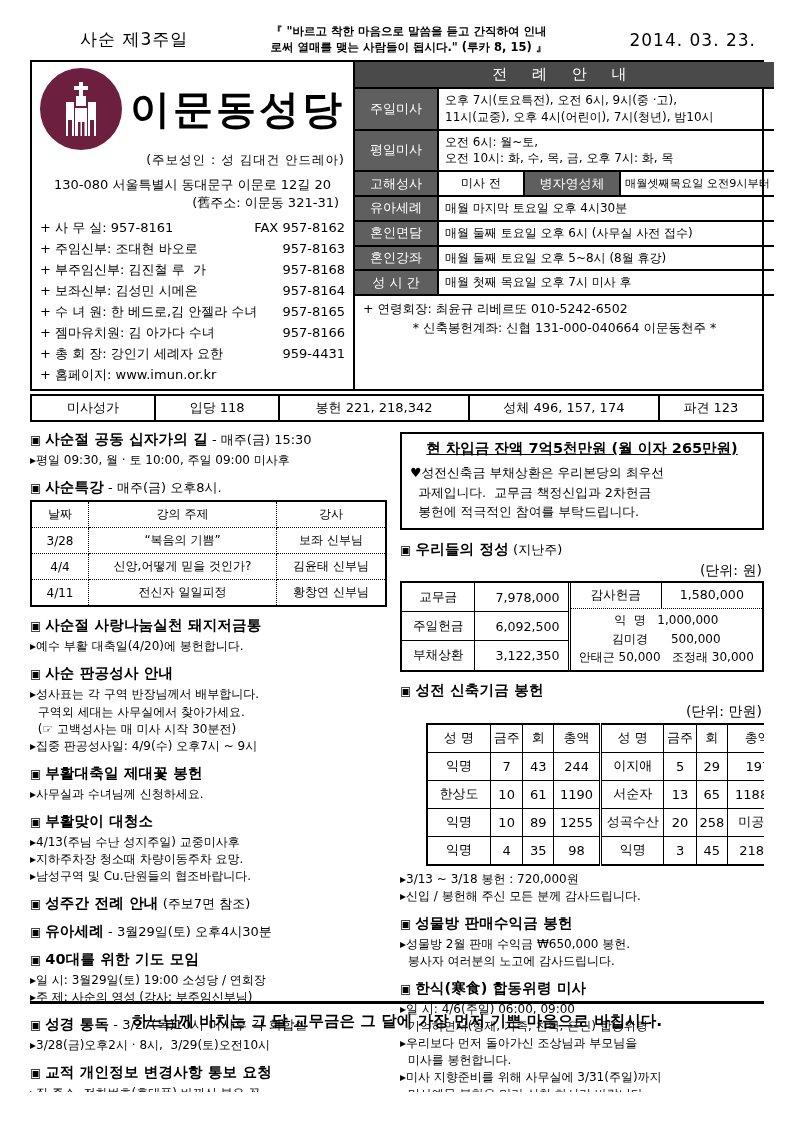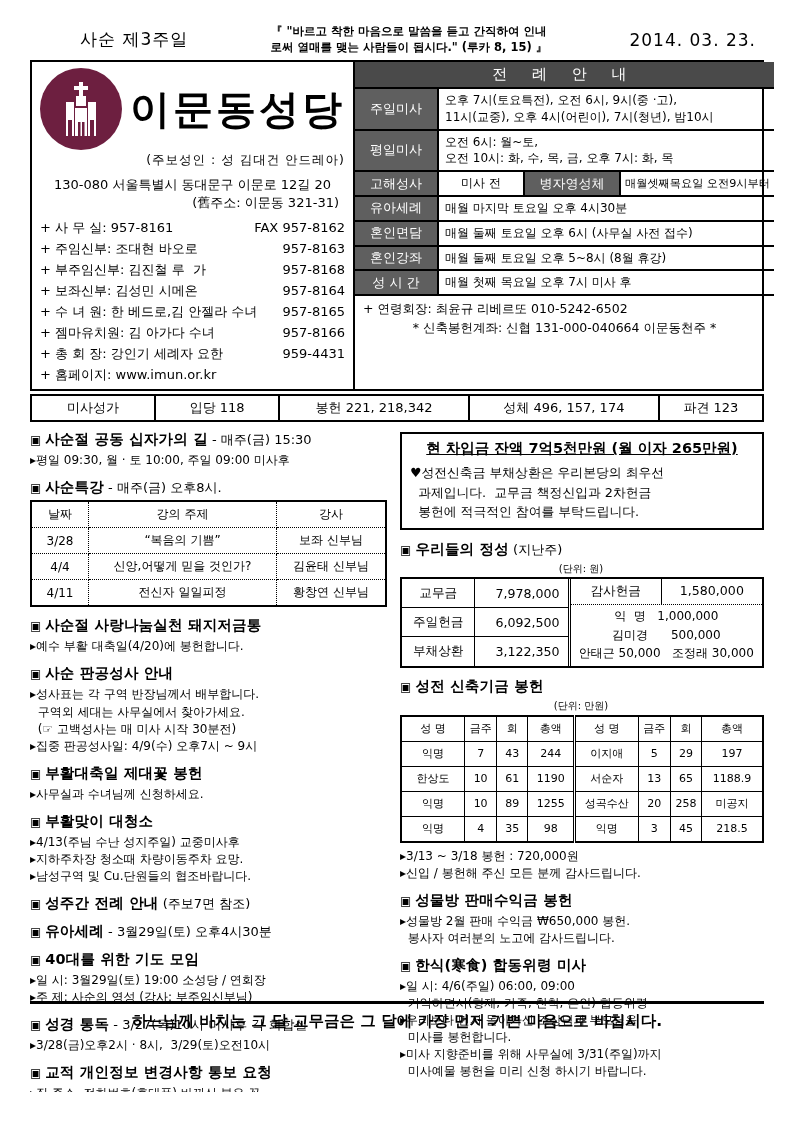--- a/index.html
+++ b/index.html
@@ -48,36 +48,36 @@
   .sec-title .sx{font-size:13px;}
   .ln{font-size:12px;line-height:1.42;white-space:pre;overflow:hidden;}
   table.sec-table{width:100%;border-collapse:collapse;border:2px solid #000;margin-top:2px;font-size:12px;}
   table.sec-table td{border:1px dotted #000;text-align:center;padding:4px 2px;white-space:nowrap;overflow:hidden;}
   table.sec-table td:first-child{width:52px;}
   table.sec-table td:last-child{width:104px;}
   
   .debt{border:2px solid #000;padding:5px 8px 7px 8px;margin:2px 0 10px 0;}
   .debt-title{font-weight:bold;text-decoration:underline;text-align:center;font-size:14.5px;white-space:nowrap;}
   .debt-body{font-size:12.8px;white-space:pre;margin-top:5px;line-height:1.5;}
-  .unit{text-align:center;font-size:10px;margin:0 2px 1px 0;}
+  .unit{text-align:right;font-size:14px;margin:0 2px 1px 0;}
   
   .giving{display:flex;border:2px solid #000;font-size:12.6px;}
   .gleft{width:46%;border-collapse:collapse;flex:none;}
   .gleft td{border:1px solid #000;padding:5.5px 4px;}
   .gleft td:first-child{width:44%;text-align:center;border-left:none;}
   .gleft td:last-child{text-align:right;padding-right:8px;border-right:none;}
   .gleft tr:first-child td{border-top:none;} .gleft tr:last-child td{border-bottom:none;}
   .gright{flex:1;border-left:3px double #000;display:flex;flex-direction:column;}
   .thanks{display:flex;border-bottom:1px dotted #000;}
   .thanks .tl{width:45%;text-align:center;padding:4px 2px;border-right:1px solid #000;}
   .thanks .tv{flex:1;text-align:center;padding:4px 2px;}
   .gextra{flex:1;padding:2px 2px 3px 2px;}
   .gextra div{text-align:center;line-height:1.55;white-space:pre;}
   
-  table.fund{width:100%;border-collapse:collapse;border:2px solid #000;font-size:11px;margin-top:2px;}
+  table.fund{width:100%;border-collapse:collapse;border:2px solid #000;font-size:13px;margin-top:2px;margin-left:26px;}
   table.fund td{border:1px solid #000;text-align:center;padding:4.5px 1px;white-space:nowrap;overflow:hidden;}
   table.fund td:nth-child(4){border-right:3px double #000;}
   table.fund td:nth-child(1),table.fund td:nth-child(5){width:17.5%;}
   table.fund td:nth-child(2),table.fund td:nth-child(6){width:9%;}
   table.fund td:nth-child(3),table.fund td:nth-child(7){width:8.5%;}
   .fund-lines{margin-top:5px;}
   
   .banner{position:absolute;left:30px;right:30px;top:1001px;border-top:3px solid #000;padding-top:7px;text-align:center;font-weight:bold;font-size:15.5px;white-space:nowrap;}
 </style>
 </head>

